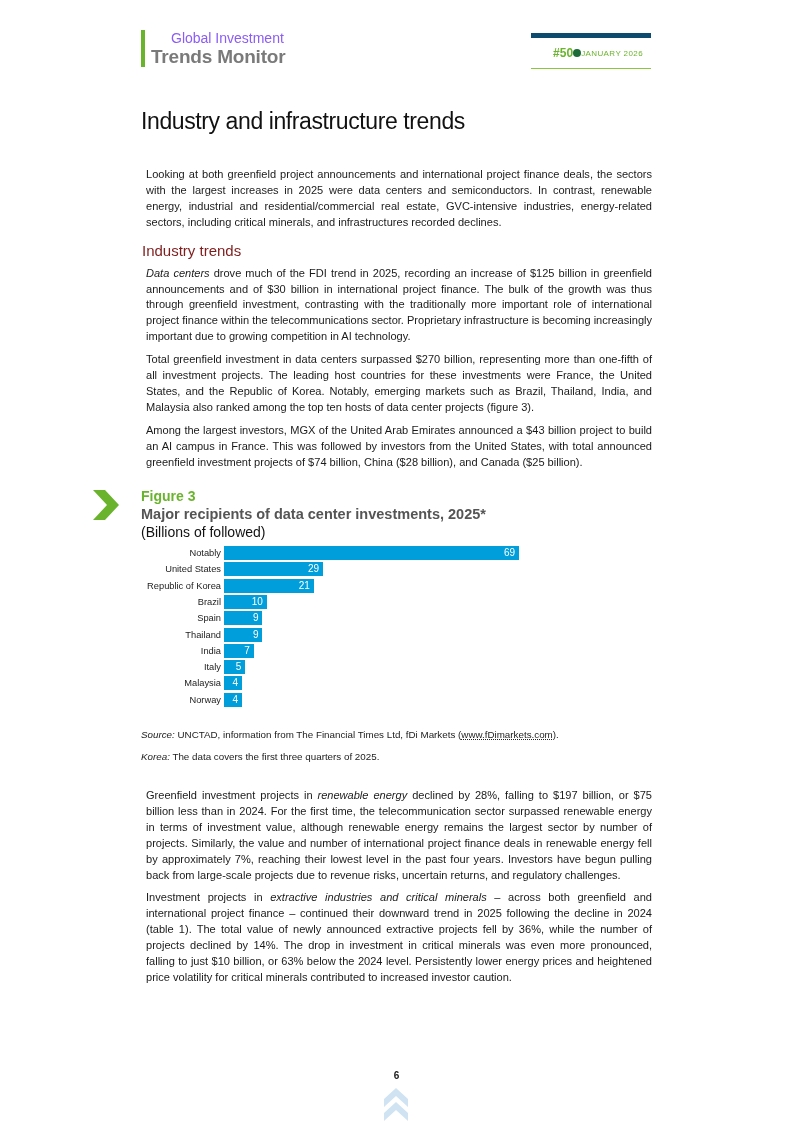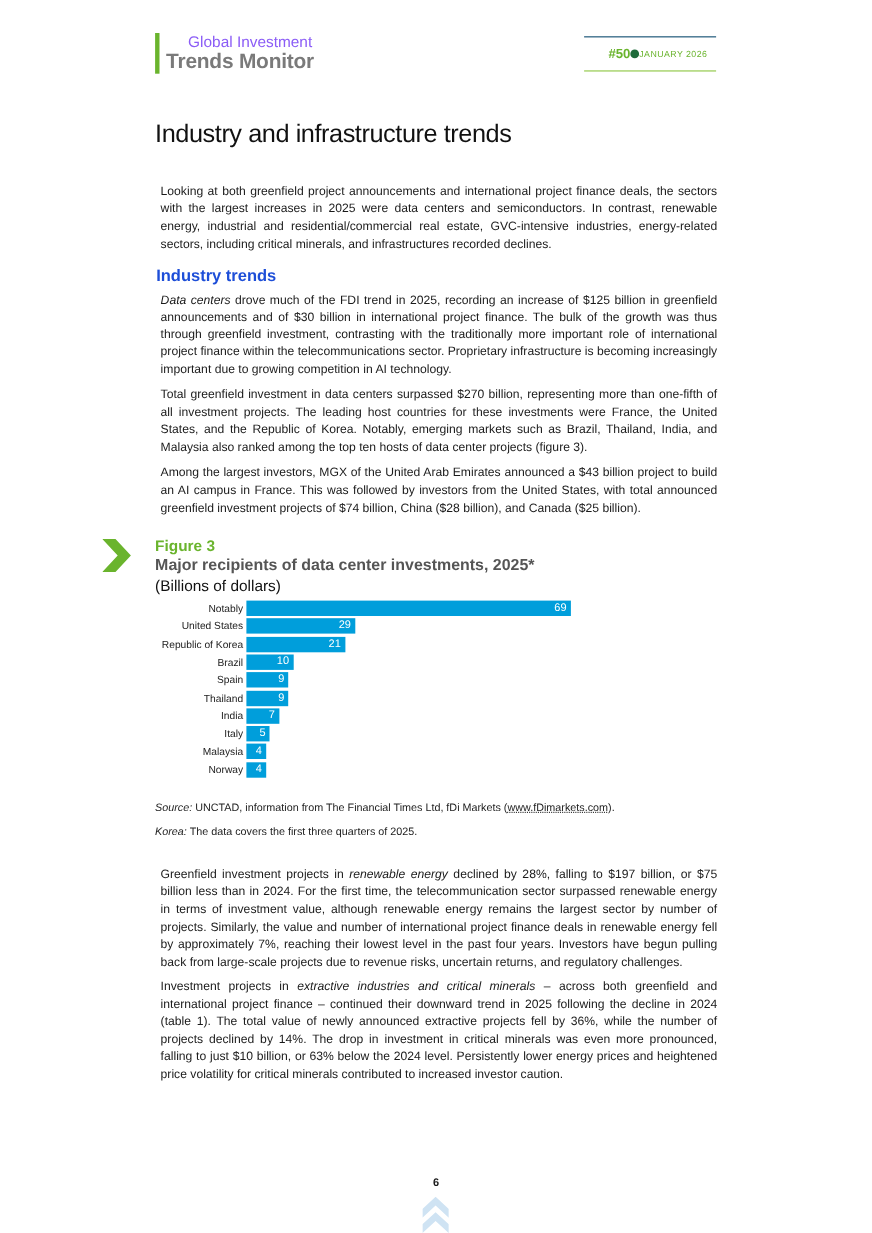--- a/index.html
+++ b/index.html
@@ -1,29 +1,29 @@
 <!DOCTYPE html>
 <html><head>
 <meta charset="utf-8">
 <style>
   html, body { margin:0; padding:0; background:#ffffff; }
   body { width:793px; height:1121px; position:relative; overflow:hidden;
          font-family:"Liberation Sans", sans-serif; color:#1a1a1a; }
   .brand { position:absolute; left:141px; top:30px; height:37px; border-left:4px solid #6ab42d; padding-left:6px; }
   .brand-top { font-size:14px; color:#8b5cf6; line-height:16px;margin-left:20px; }
   .brand-bottom { font-size:19px; font-weight:bold; color:#7a7a7a; line-height:21px; letter-spacing:-0.2px; }
-  .issue { position:absolute; left:531px; top:33px; width:120px; height:30px; border-top:1px solid #0c4a6e; border-bottom:1px solid #8cc63f;
+  .issue { position:absolute; left:531px; top:33px; width:120px; height:30px; border-top:5px solid #0c4a6e; border-bottom:1px solid #8cc63f;
            display:flex; align-items:center; justify-content:flex-end; gap:0; }
   .issue-num { color:#6ab42d; font-weight:bold; font-size:12px; }
   .issue-dot { width:8px; height:8px; border-radius:50%; background:#1e6b3a; display:inline-block; }
   .issue-date { color:#6ab42d; font-size:8px; letter-spacing:0.4px; margin-right:8px; }
   h1 { position:absolute; left:141px; top:108px; margin:0; font-size:23px; font-weight:normal; color:#111; letter-spacing:-0.4px; }
   .content { position:absolute; left:142px; width:510px; font-size:11.05px; line-height:15.9px; text-align:justify; color:#1a1a1a; }
   .content p { margin:0 0 7px 4px; }
-  .h2 { color:#1d4ed8; font-weight:bold; font-size:15px; margin:0 0 6px 0; line-height:18px; }
+  .h2 { color:#7f1d1d; font-weight:normal; font-size:15px; margin:0 0 6px 0; line-height:18px; }
   .fig-arrow { position:absolute; left:93px; top:490px; }
   .fig-label { position:absolute; left:141px; top:488px; color:#6ab42d; font-weight:bold; font-size:14px; }
   .fig-title { position:absolute; left:141px; top:506px; color:#555; font-weight:bold; font-size:14.5px; }
   .fig-sub { position:absolute; left:141px; top:524px; color:#111; font-size:14px; }
   .chart { position:absolute; left:141px; top:546px; width:520px; height:164px; }
   .row { position:absolute; left:0; height:14px; display:flex; align-items:center; }
   .row-label { width:80px; text-align:right; font-size:9.3px; color:#222; padding-right:3px; }
   .bar { height:14px; background:#009edb; position:relative; }
   .bar-val { position:absolute; right:4px; top:0; line-height:14px; font-size:10px; color:#fff; }
   .notes { position:absolute; left:141px; top:724px; font-size:9.8px; color:#222; line-height:22px; }
@@ -54,21 +54,21 @@
   <p><i>Data centers</i><span> drove much of the FDI trend in 2025, recording an increase of $125 billion in greenfield announcements and of $30 billion in international project finance. The bulk of the growth was thus through greenfield investment, contrasting with the traditionally more important role of international project finance within the telecommunications sector. Proprietary infrastructure is becoming increasingly important due to growing competition in AI technology.</span></p>
   <p>Total greenfield investment in data centers surpassed $270 billion, representing more than one-fifth of all investment projects. The leading host countries for these investments were France, the United States, and the Republic of Korea. Notably, emerging markets such as Brazil, Thailand, India, and Malaysia also ranked among the top ten hosts of data center projects (figure 3).</p>
   <p>Among the largest investors, MGX of the United Arab Emirates announced a $43 billion project to build an AI campus in France. This was followed by investors from the United States, with total announced greenfield investment projects of $74 billion, China ($28 billion), and Canada ($25 billion).</p>
 </div>
 
 <svg class="fig-arrow" width="28" height="30" viewBox="0 0 28 30">
   <polygon points="0,0 12,0 26,15 12,30 0,30 14,15" fill="#6ab42d"></polygon>
 </svg>
 <div class="fig-label">Figure 3</div>
 <div class="fig-title">Major recipients of data center investments, 2025*</div>
-<div class="fig-sub">(Billions of dollars)</div>
+<div class="fig-sub">(Billions of followed)</div>
 
 <div class="chart" id="chart">
     <div class="row" style="top: 0px;">
       <div class="row-label">Notably</div>
       <div class="bar" style="width: 295px; background: rgb(0, 158, 219);">
         <span class="bar-val">69</span>
       </div>
     </div>
     <div class="row" style="top: 16.3px;">
       <div class="row-label">United States</div>

